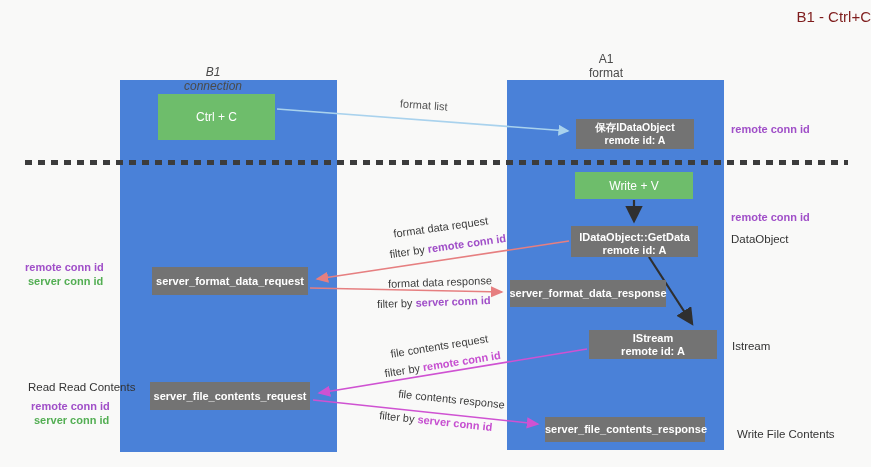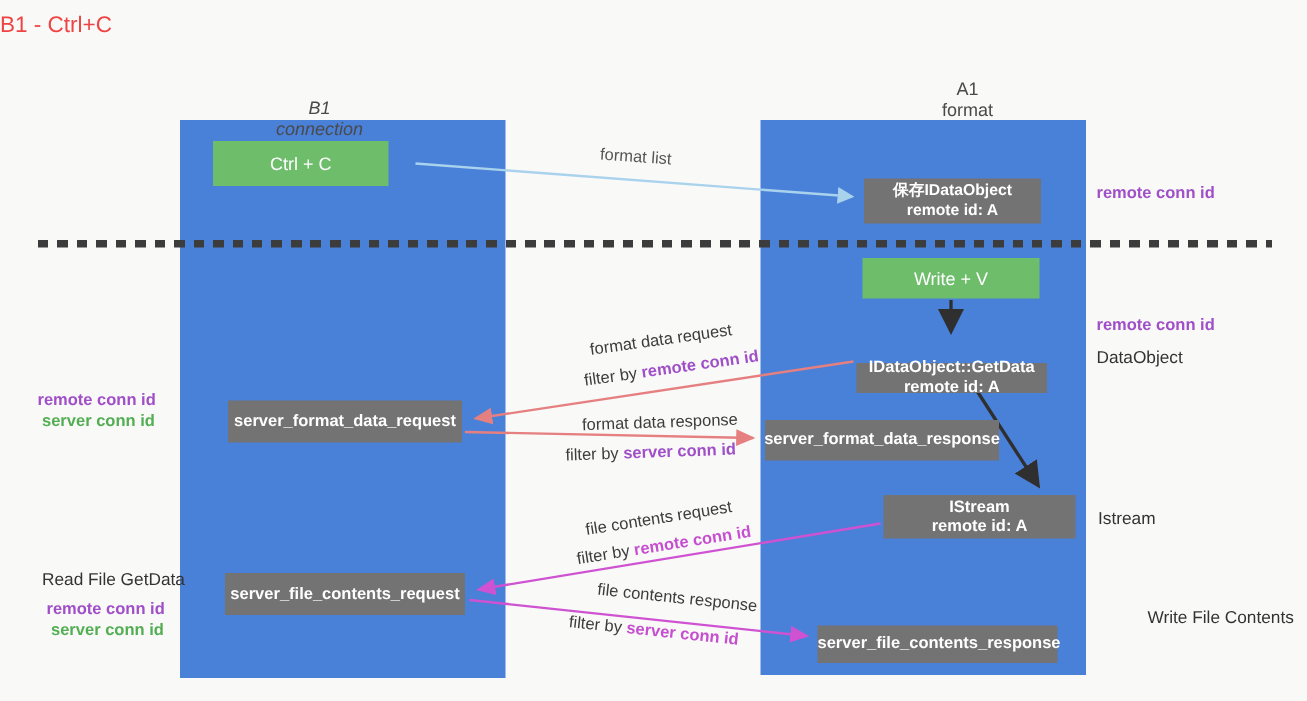--- a/index.html
+++ b/index.html
@@ -1,17 +1,17 @@
 <!DOCTYPE html>
 <html><head>
 <meta charset="utf-8">
 <style>
   html,body{margin:0;padding:0;background:#f9f9f8;font-family:"Liberation Sans",sans-serif;}
   .canvas{position:relative;width:871px;height:467px;background:#f9f9f8;overflow:hidden;}
-  .title{position:absolute;left:0;top:7px;width:871px;text-align:left;font-size:15px;color:#ef4444;line-height:19px;z-index:4;}
+  .title{position:absolute;left:0;top:7px;width:871px;text-align:right;font-size:15px;color:#7f1d1d;line-height:19px;z-index:4;}
   .lane-header{position:absolute;text-align:center;font-size:12px;color:#4a4a4a;line-height:14px;z-index:4;}
   .lane{position:absolute;top:80px;width:217px;height:372px;background:#4a81d8;z-index:1;}
   .lane-left{left:120px;}
   .lane-right{left:507px;height:370px;}
   .divider{position:absolute;left:25px;top:160px;width:823px;height:5px;z-index:2;
     background:repeating-linear-gradient(90deg,#3c3c3c 0 7px,transparent 7px 13px);}
   .arrows{position:absolute;left:0;top:0;z-index:2;pointer-events:none;}
   .node{position:absolute;z-index:3;color:#fff;text-align:center;display:flex;flex-direction:column;justify-content:center;box-sizing:border-box;}
   .green{background:#6ebd6b;font-size:12px;}
   .orange{background:#737373;font-size:11px;line-height:13px;font-weight:bold;}
@@ -32,21 +32,21 @@
 <div class="canvas">
 
   <div class="title">
     <div>B1 - Ctrl+C</div>
   </div>
 
   <div class="lane-header" style="left:133px;top:65px;width:160px;font-style:italic;">
     <div>B1</div>
     <div>connection</div>
   </div>
-  <div class="lane-header" style="left:565px;top:52px;width:160px;">
+  <div class="lane-header" style="left:526px;top:52px;width:160px;">
     <div>A1</div>
     <div>format</div>
   </div>
 
   <div class="lane lane-left"></div>
   <div class="lane lane-right"></div>
 
   <div class="divider"></div>
 
   <svg class="arrows" width="871" height="467">
@@ -66,34 +66,34 @@
     </defs>
     <line x1="277" y1="109" x2="568" y2="131" stroke="#a9d2ed" stroke-width="1.6" marker-end="url(#mk-blue)"></line>
     <line x1="634" y1="200" x2="634" y2="219" stroke="#2f2f2f" stroke-width="2.2" marker-end="url(#mk-black)"></line>
     <line x1="649" y1="257" x2="691" y2="322" stroke="#2f2f2f" stroke-width="2.2" marker-end="url(#mk-black)"></line>
     <line x1="569" y1="241" x2="317" y2="279" stroke="#e67f80" stroke-width="1.6" marker-end="url(#mk-red)"></line>
     <line x1="310" y1="288" x2="502" y2="292" stroke="#e67f80" stroke-width="1.6" marker-end="url(#mk-red)"></line>
     <line x1="587" y1="349" x2="319" y2="393" stroke="#cf52d2" stroke-width="1.6" marker-end="url(#mk-mag)"></line>
     <line x1="313" y1="400" x2="538" y2="424" stroke="#cf52d2" stroke-width="1.6" marker-end="url(#mk-mag)"></line>
   </svg>
 
-  <div class="node green" style="left:142px;top:94px;width:117px;height:30px;">
+  <div class="node green" style="left:158px;top:94px;width:117px;height:46px;">
     <span>Ctrl + C</span>
   </div>
 
   <div class="node orange" style="left:576px;top:119px;width:118px;height:30px;font-size:10.5px;">
     <span>保存IDataObject</span>
     <span>remote id: A</span>
   </div>
 
   <div class="node green" style="left:575px;top:172px;width:118px;height:27px;">
     <span>Write + V</span>
   </div>
 
-  <div class="node orange" style="left:571px;top:242px;width:127px;height:20px;">
+  <div class="node orange" style="left:571px;top:226px;width:127px;height:31px;justify-content:flex-end;">
     <span>IDataObject::GetData</span>
     <span>remote id: A</span>
   </div>
 
   <div class="node orange" style="left:152px;top:267px;width:156px;height:28px;">
     <span>server_format_data_request</span>
   </div>
 
   <div class="node orange" style="left:510px;top:280px;width:156px;height:27px;align-items:center;">
     <span>server_format_data_response</span>
@@ -123,21 +123,21 @@
   <div class="lbl rot-up9" style="left:390px;top:340px;">file contents request</div>
   <div class="lbl rot-up9" style="left:384px;top:358px;"><span>filter by </span><span class="magenta">remote conn id</span></div>
 
   <div class="lbl rot-dn" style="left:398px;top:393px;">file contents response</div>
   <div class="lbl rot-dn" style="left:379px;top:415px;"><span>filter by </span><span class="magenta">server conn id</span></div>
 
   <div class="lbl purple" style="left:731px;top:123px;">remote conn id</div>
   <div class="lbl purple" style="left:731px;top:211px;">remote conn id</div>
   <div class="lbl dark" style="left:731px;top:233px;">DataObject</div>
   <div class="lbl dark" style="left:732px;top:340px;">Istream</div>
-  <div class="lbl dark" style="left:737px;top:406px;margin-left:28px;">Write File Contents</div>
+  <div class="lbl dark" style="left:737px;top:428px;">Write File Contents</div>
 
   <div class="lbl purple" style="left:25px;top:261px;">remote conn id</div>
   <div class="lbl greent" style="left:28px;top:275px;">server conn id</div>
-  <div class="lbl dark" style="left:28px;top:381px;">Read File GetData</div>
+  <div class="lbl dark" style="left:28px;top:381px;">Read Read Contents</div>
   <div class="lbl purple" style="left:31px;top:400px;">remote conn id</div>
   <div class="lbl greent" style="left:34px;top:414px;">server conn id</div>
 
 </div>
 
 </body></html>

